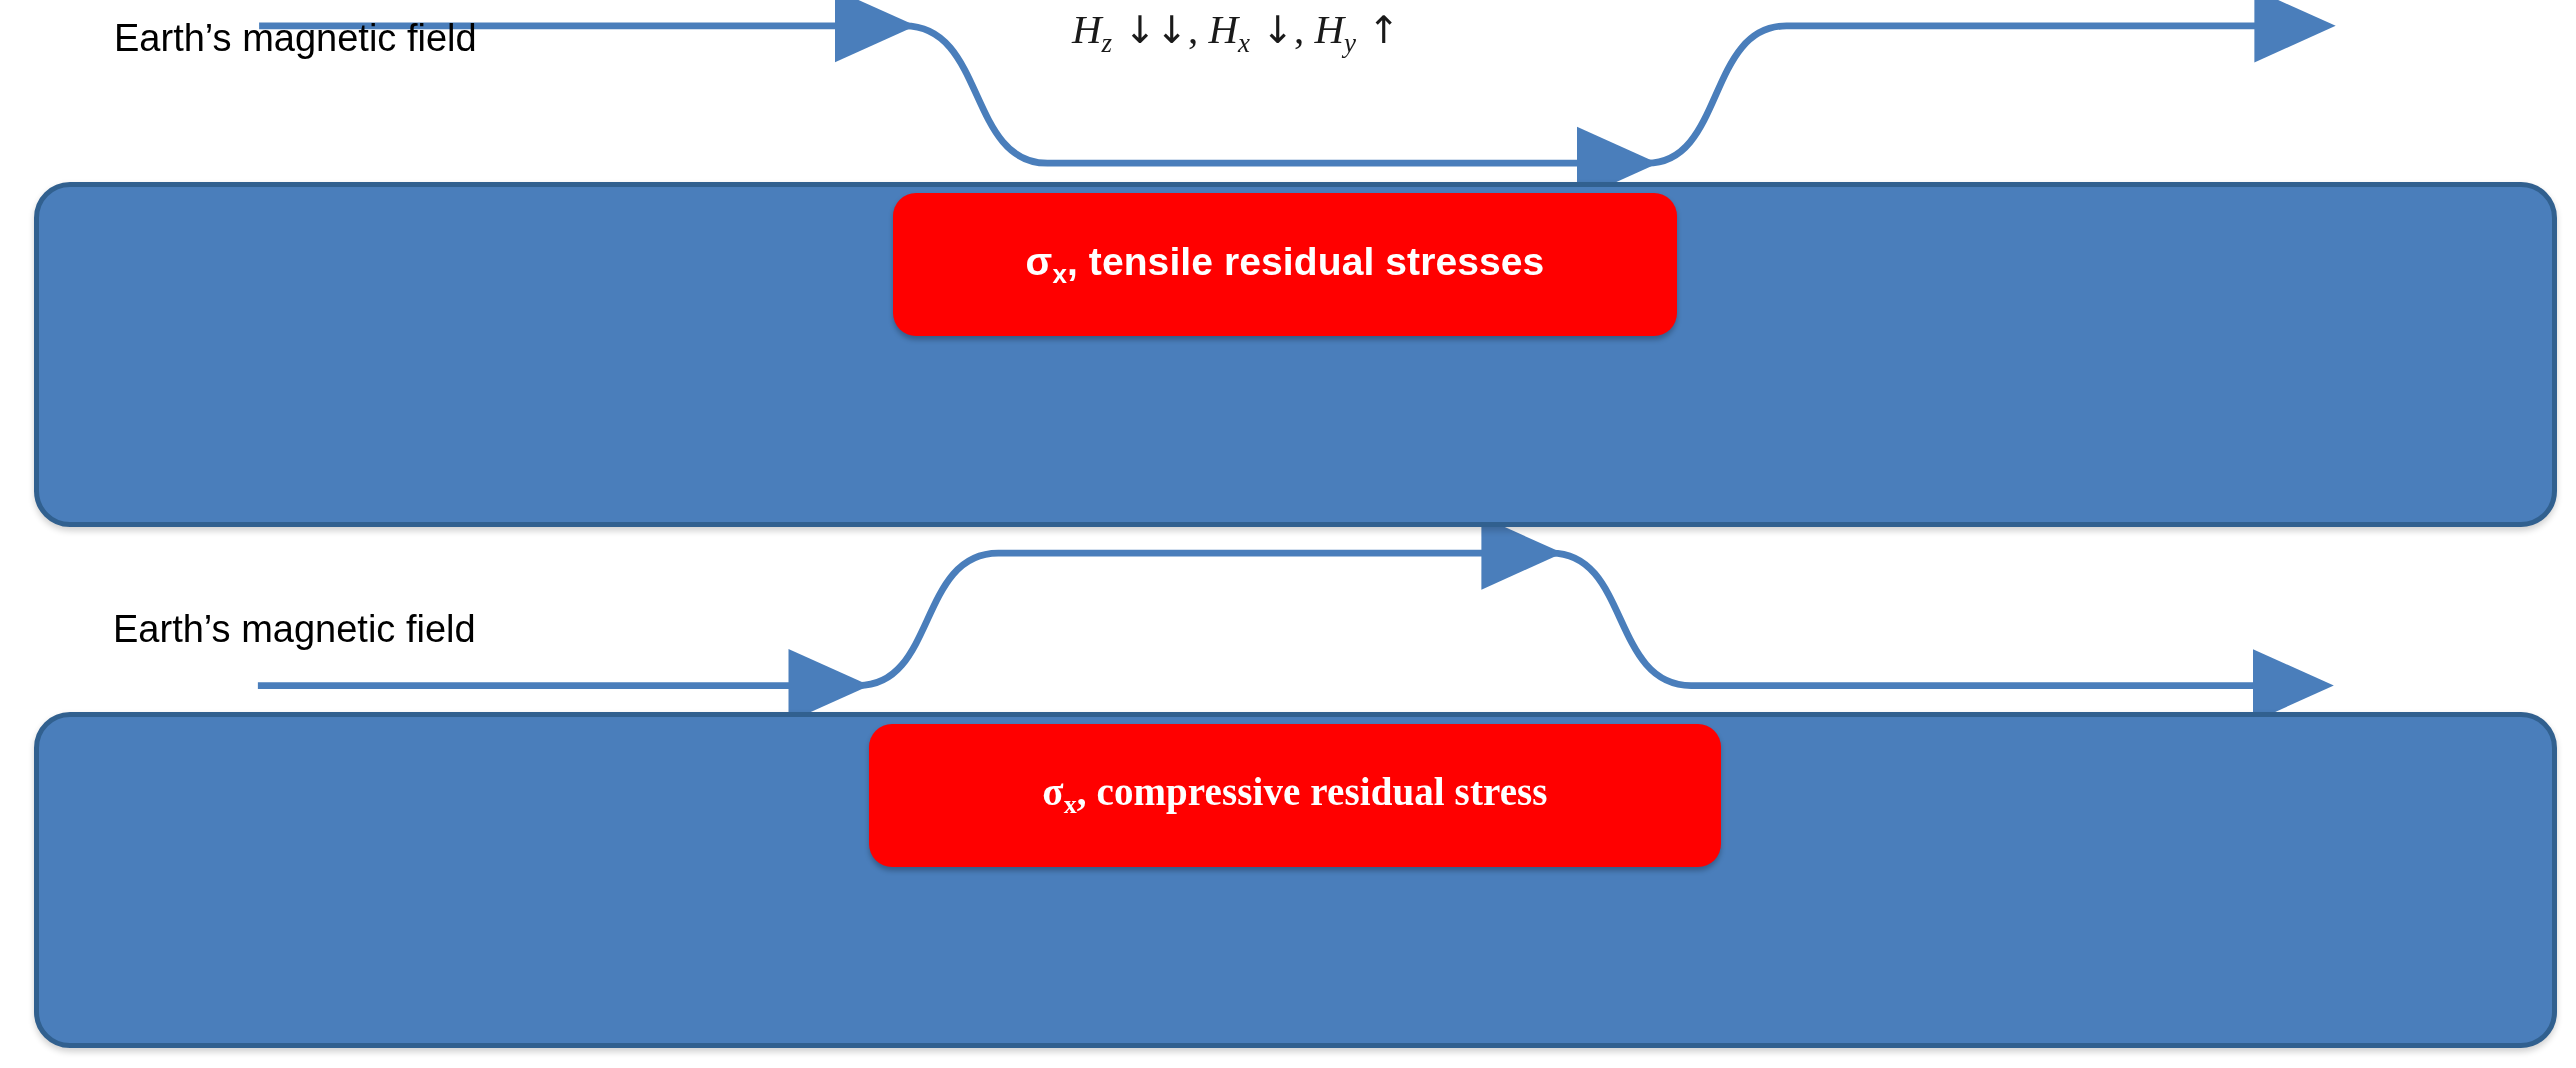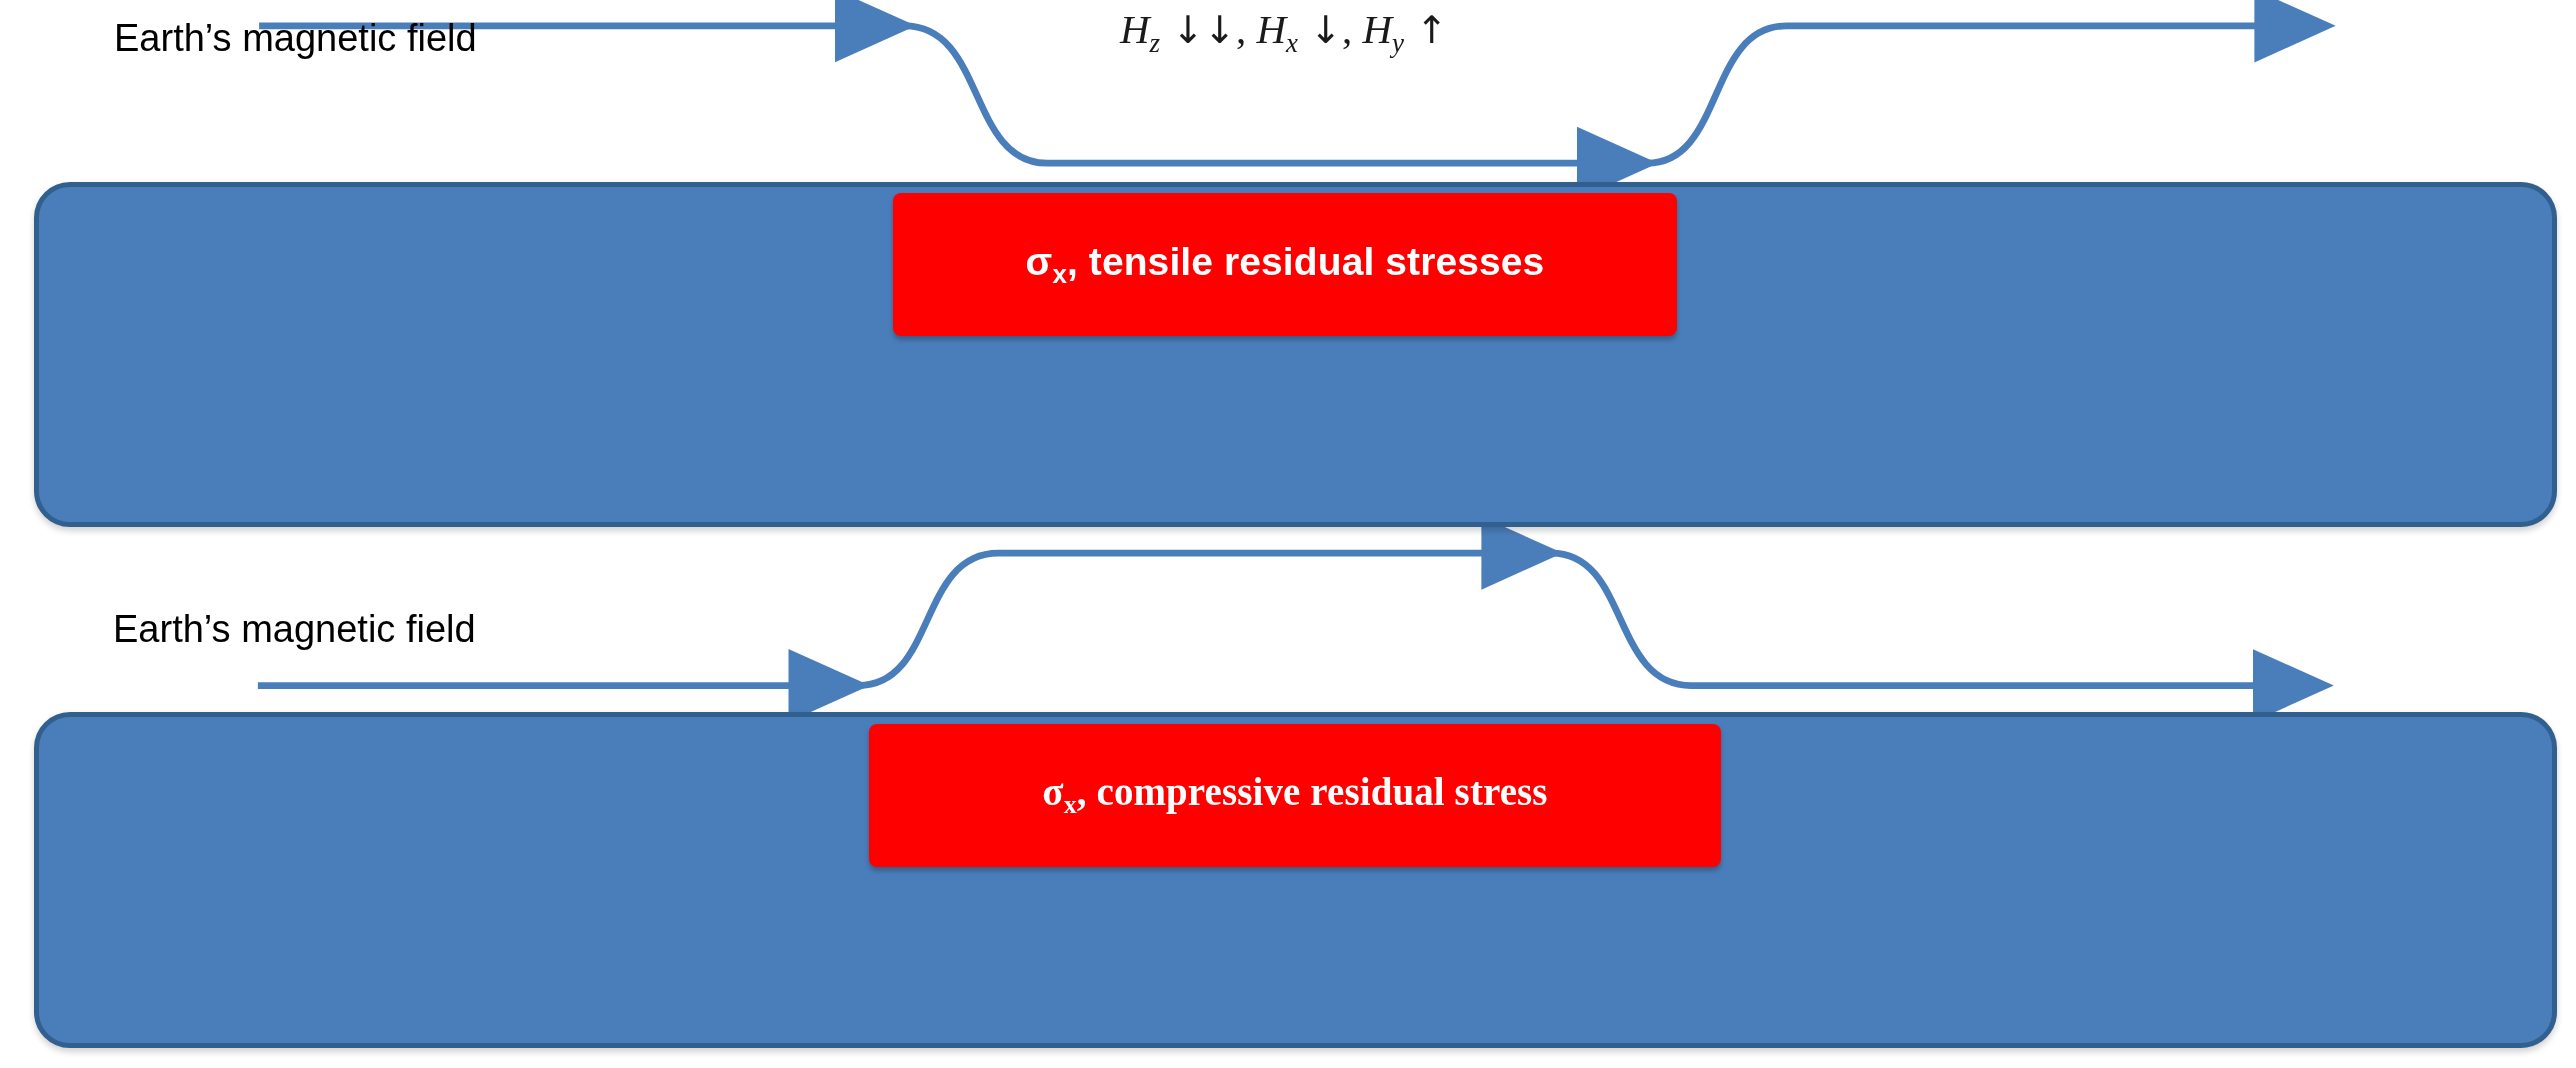--- a/index.html
+++ b/index.html
@@ -5,21 +5,21 @@
   html,body{margin:0;padding:0;background:#ffffff;}
   body{width:2576px;height:1068px;position:relative;overflow:hidden;
        font-family:"Liberation Sans",sans-serif;}
   #stage{position:absolute;left:0;top:0;width:2136px;height:1068px;}
 
   .plate{position:absolute;box-sizing:border-box;
          background:#4a7ebb;border:5.5px solid #31608f;border-radius:36px;
          box-shadow:0 3.7px 6.2px rgba(0,0,0,0.18);}
 
   .redbox{position:absolute;box-sizing:border-box;
-          background:#ff0000;border-radius:8px;
+          background:#ff0000;border-radius:23px;
           display:flex;align-items:center;justify-content:center;
           box-shadow:0 3.1px 5.5px rgba(0,0,0,0.25);}
   .redbox .txt{color:#ffffff;font-size:39px;font-weight:600;
                letter-spacing:0.1px;white-space:nowrap;line-height:1;}
   .redbox .sub{font-size:26px;vertical-align:-0.32em;}
 
   .label{position:absolute;white-space:nowrap;color:#000000;
          font-size:38px;line-height:1;}
 
   .formula{position:absolute;white-space:nowrap;color:#1a1a1a;
@@ -53,21 +53,21 @@
 
     <g fill="none" stroke="#4a7ebb" stroke-width="11" stroke-linecap="butt">
       <path d="M 418 1113 L 1395 1113" marker-end="url(#ah)"></path>
       <path d="M 1393 1113 C 1520 1113 1490 898 1620 898 L 2520 898" marker-end="url(#ah)"></path>
       <path d="M 2518 898 C 2645 898 2615 1113 2745 1113 L 3772 1113" marker-end="url(#ah)"></path>
     </g>
   </svg>
 
   <div class="label" style="left:114px;top:18.5px;">Earth’s magnetic field</div>
 
-  <div class="formula" style="left:1120px;top:9.2px;"><span>H<span class="sub">z</span></span><span class="ar">&nbsp;↓↓</span><span class="cm">,&nbsp;</span><span>H<span class="sub">x</span></span><span class="ar">&nbsp;↓</span><span class="cm">,&nbsp;</span><span>H<span class="sub">y</span></span><span class="ar">&nbsp;↑</span></div>
+  <div class="formula" style="left:1072px;top:9.2px;"><span>H<span class="sub">z</span></span><span class="ar">&nbsp;↓↓</span><span class="cm">,&nbsp;</span><span>H<span class="sub">x</span></span><span class="ar">&nbsp;↓</span><span class="cm">,&nbsp;</span><span>H<span class="sub">y</span></span><span class="ar">&nbsp;↑</span></div>
 
   <div class="plate" style="left:34px;top:182px;width:2523px;height:345px;"></div>
 
   <div class="redbox" style="left:893px;top:193px;width:784px;height:143px;">
     <span class="txt"><span>σ</span><span class="sub">x</span><span>, tensile residual stresses</span></span>
   </div>
 
   <div class="label" style="left:113px;top:610px;">Earth’s magnetic field</div>
 
 

